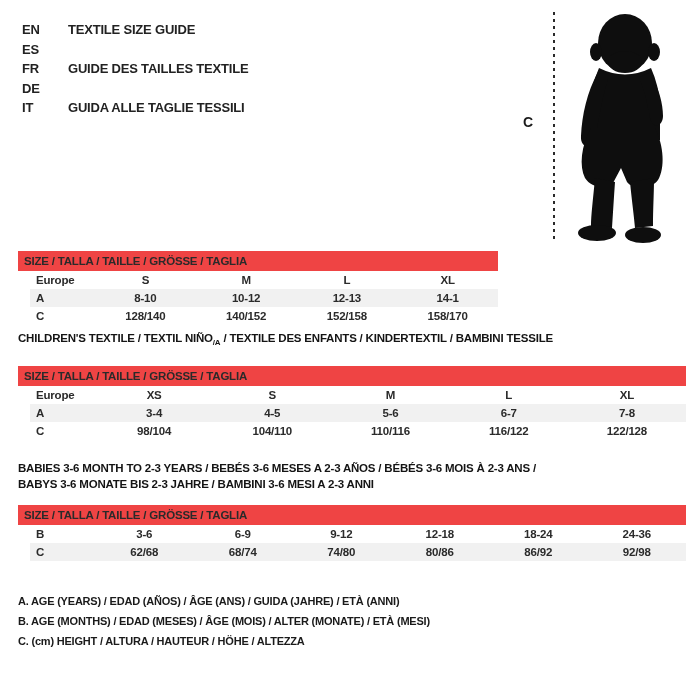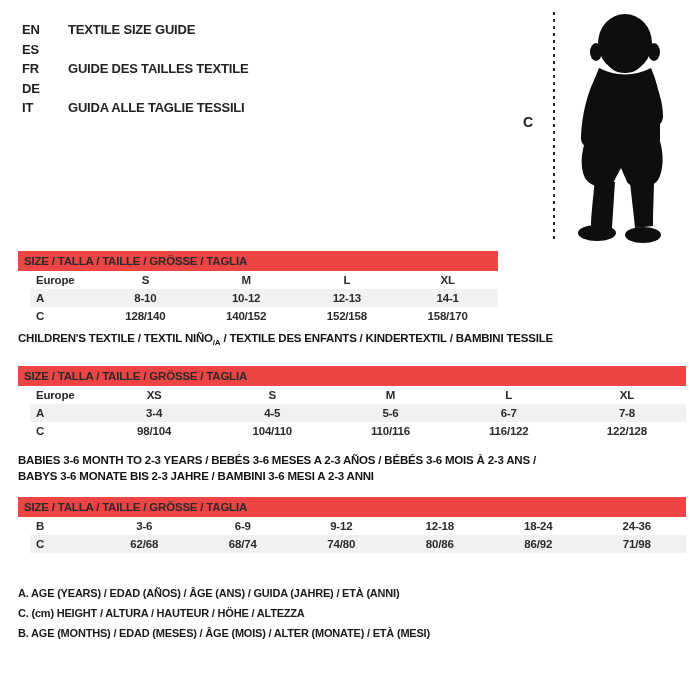--- a/index.html
+++ b/index.html
@@ -38,21 +38,21 @@
   .thead{
     height:20px;line-height:20px;background:#ef4444;color:#2a2a2a;
     font-weight:700;font-size:11.5px;padding-left:6px;box-sizing:border-box;
   }
   .trow{display:flex;align-items:center;height:18px;font-weight:700;font-size:11.5px;color:#2b2b2b;margin-left:12px;}
   .trow.shade{background:#f1f1f1;}
   .row-label{width:65px;padding-left:6px;box-sizing:border-box;}
   .cell{flex:1;text-align:center;}
   .mt-title2{margin-top:6px;}
   .mt-table2{margin-top:16px;}
-  .mt-title3{margin-top:12px;}
+  .mt-title3{margin-top:20px;}
   
   .footnotes{margin:30px 0 0 18px;}
   .footnote{font-weight:700;font-size:11px;line-height:20px;color:#1a1a1a;}
 </style>
 </head>
 <body>
 
 <div class="page">
 
   <div class="header">
@@ -175,23 +175,23 @@
       <span class="cell">18-24</span>
       <span class="cell">24-36</span>
     </div>
     <div class="trow shade">
       <span class="row-label">C</span>
       <span class="cell">62/68</span>
       <span class="cell">68/74</span>
       <span class="cell">74/80</span>
       <span class="cell">80/86</span>
       <span class="cell">86/92</span>
-      <span class="cell">71/98</span>
+      <span class="cell">92/98</span>
     </div>
   </div>
 
   <div class="footnotes">
     <div class="footnote">A. AGE (YEARS) / EDAD (AÑOS) / ÂGE (ANS) / GUIDA (JAHRE) / ETÀ (ANNI)</div>
+    <div class="footnote">B. AGE (MONTHS) / EDAD (MESES) / ÂGE (MOIS) / ALTER (MONATE) / ETÀ (MESI)</div>
     <div class="footnote">C. (cm) HEIGHT / ALTURA / HAUTEUR / HÖHE / ALTEZZA</div>
-    <div class="footnote">B. AGE (MONTHS) / EDAD (MESES) / ÂGE (MOIS) / ALTER (MONATE) / ETÀ (MESI)</div>
   </div>
 
 </div>
 
 </body></html>

